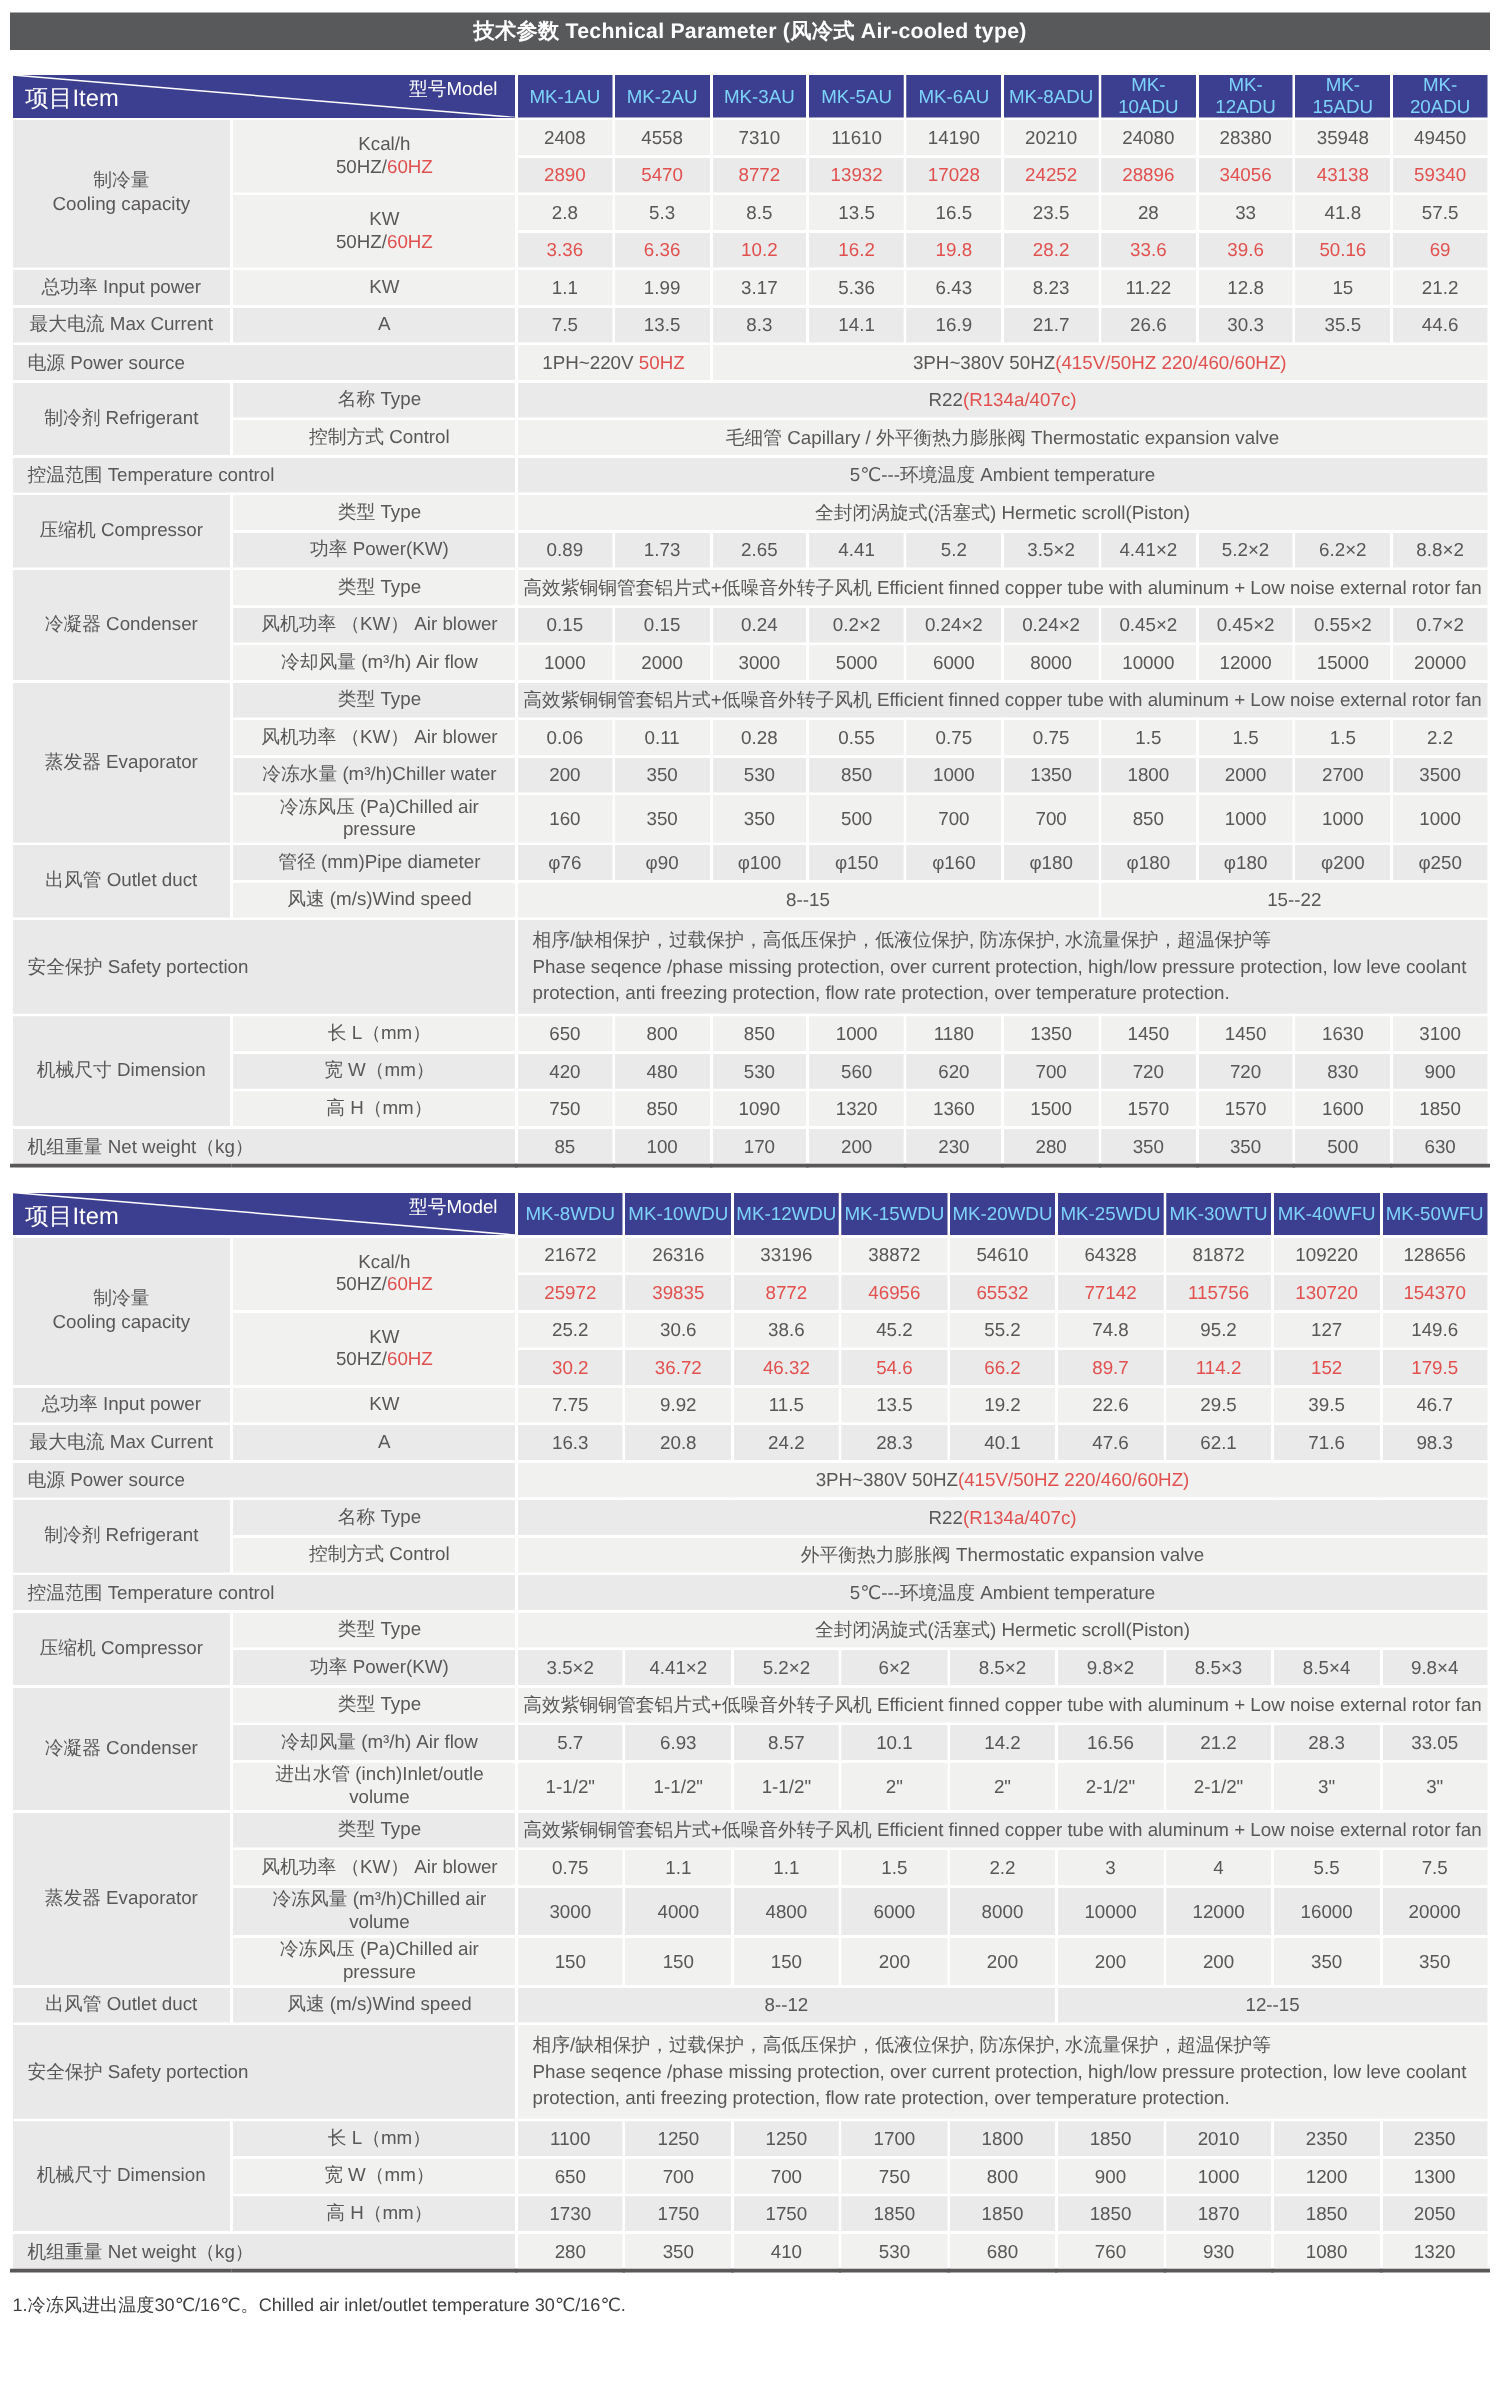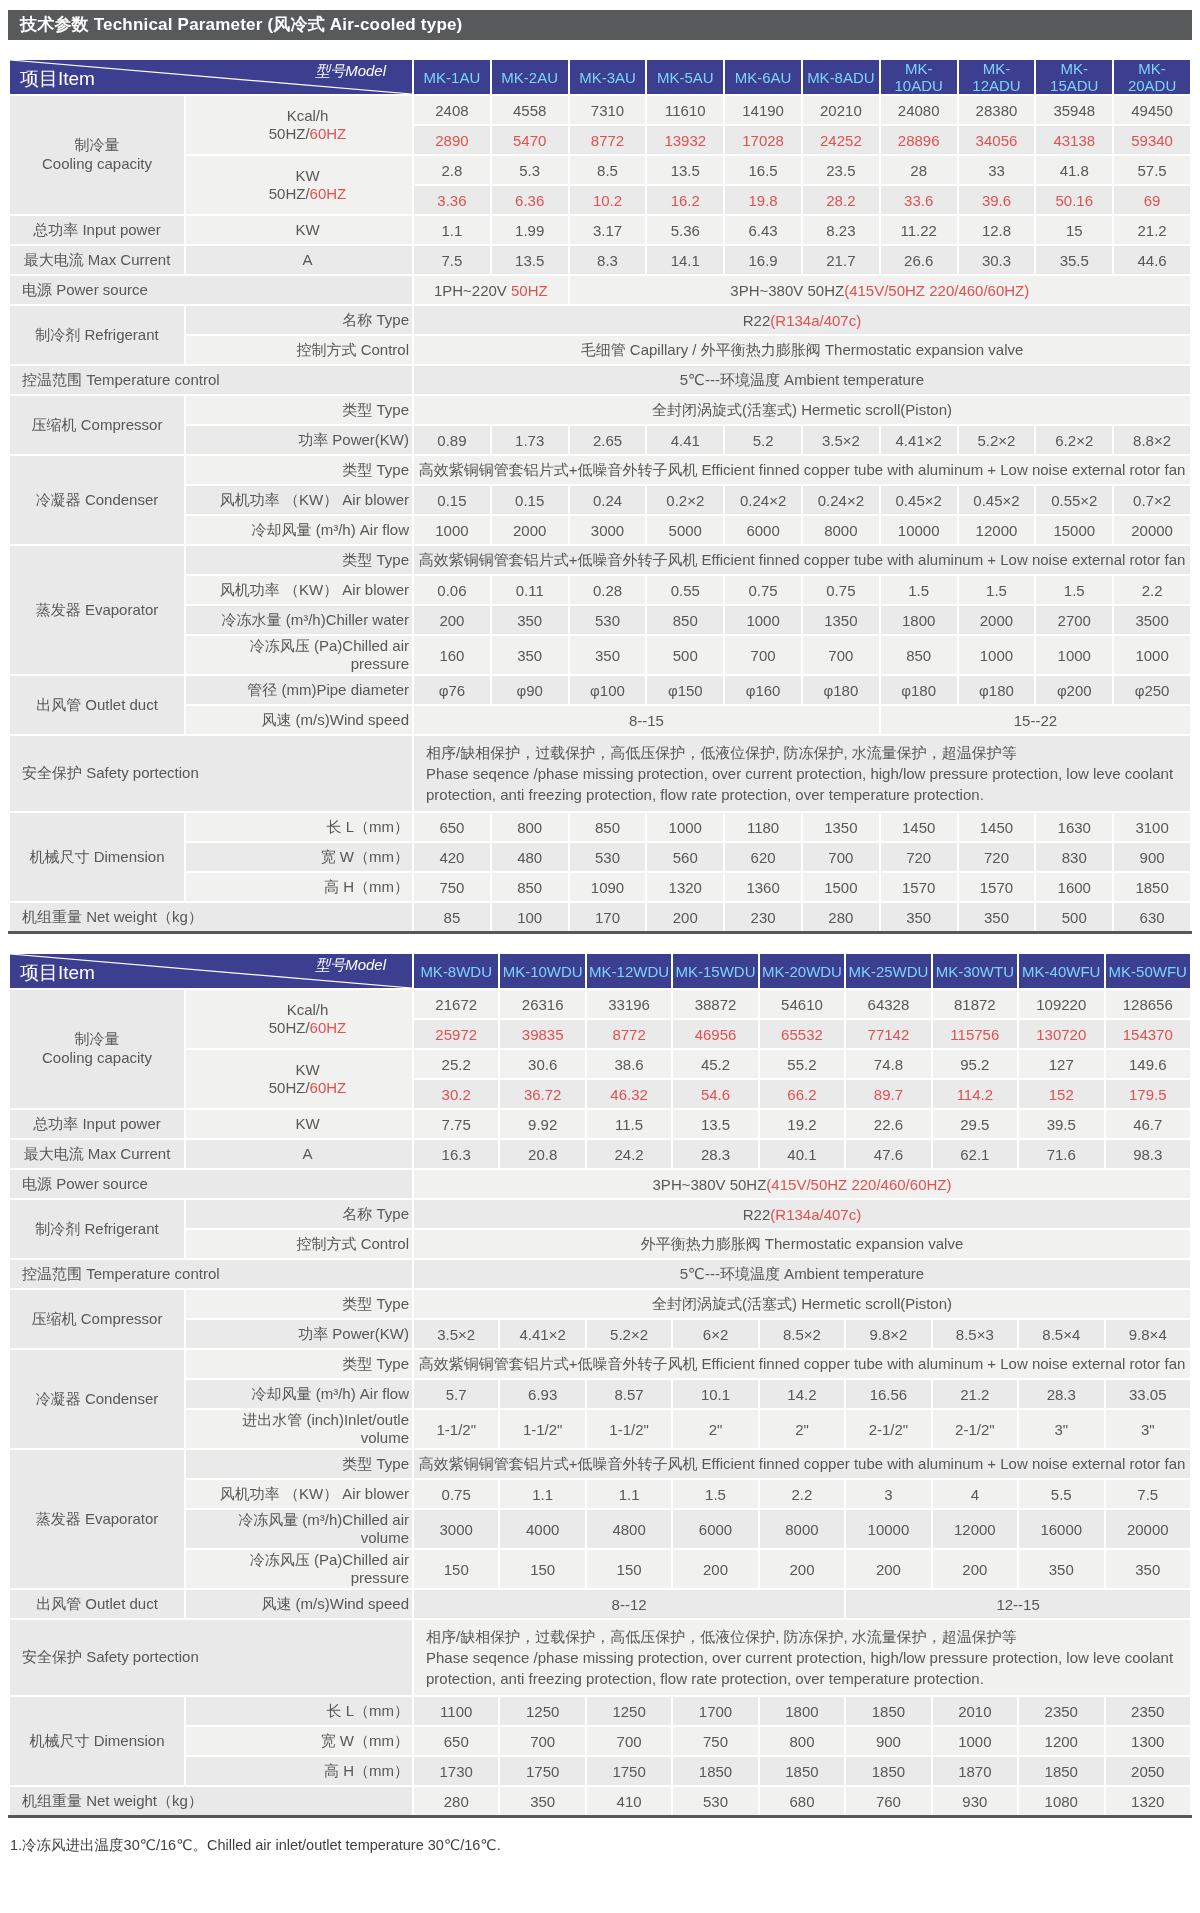--- a/index.html
+++ b/index.html
@@ -1,36 +1,36 @@
 <!DOCTYPE html>
 <html><head>
 <meta charset="utf-8">
 <style>
   html,body{margin:0;padding:0;background:#ffffff;}
   body{width:1200px;font-family:"Liberation Sans","DejaVu Sans",sans-serif;color:#595757;}
   .section{margin:0 8px;}
   .titlebar{
     background:#58595b;color:#ffffff;font-size:17px;font-weight:600;
-    padding:5px 12px;line-height:20px;margin-top:10px;letter-spacing:.2px;
+    padding:5px 12px;line-height:20px;margin-top:10px;letter-spacing:.2px;text-align:center;
   }
   table.spec{
     border-collapse:collapse;width:1184px;margin-top:18px;table-layout:fixed;
     border-bottom:3px solid #595757;
   }
   table.spec th, table.spec td{border:2px solid #ffffff;font-size:15px;overflow:hidden;}
   th.model{background:#3c3f8f;color:#7dd3fc;font-weight:400;height:34px;text-align:center;padding:0 2px;}
   th.diag{background:#3c3f8f;color:#ffffff;font-weight:400;height:34px;position:relative;padding:0;}
   th.diag svg{position:absolute;left:0;top:0;width:100%;height:100%;}
   th.diag .item-l{position:absolute;left:10px;bottom:2px;font-size:19px;}
-  th.diag .model-l{position:absolute;right:26px;top:2px;font-size:15px;font-style:italic;}
+  th.diag .model-l{position:absolute;right:14px;top:2px;font-size:15px;}
   td{height:26px;text-align:center;color:#595757;padding:1px 3px;}
   td.lab{background:#e9e9e9;}
   td.grp{text-align:center;line-height:1.25;}
   td.full{text-align:left;padding-left:12px;}
-  td.sub{text-align:right;padding-left:12px;line-height:1.2;}
+  td.sub{text-align:center;padding-left:12px;line-height:1.2;}
   td.sub.ctr{text-align:center;padding-left:20px;}
   td.sa{background:#f1f1f0;}
   td.sb{background:#eaeaea;}
   td.redrow, .red{color:#e0514f;}
   td.safety{text-align:left;padding:6px 12px;line-height:1.4;}
   .notes{margin:16px 10px 8px;font-size:14.5px;color:#3f3f3f;line-height:23px;}
 </style>
 </head>
 <body>
 

